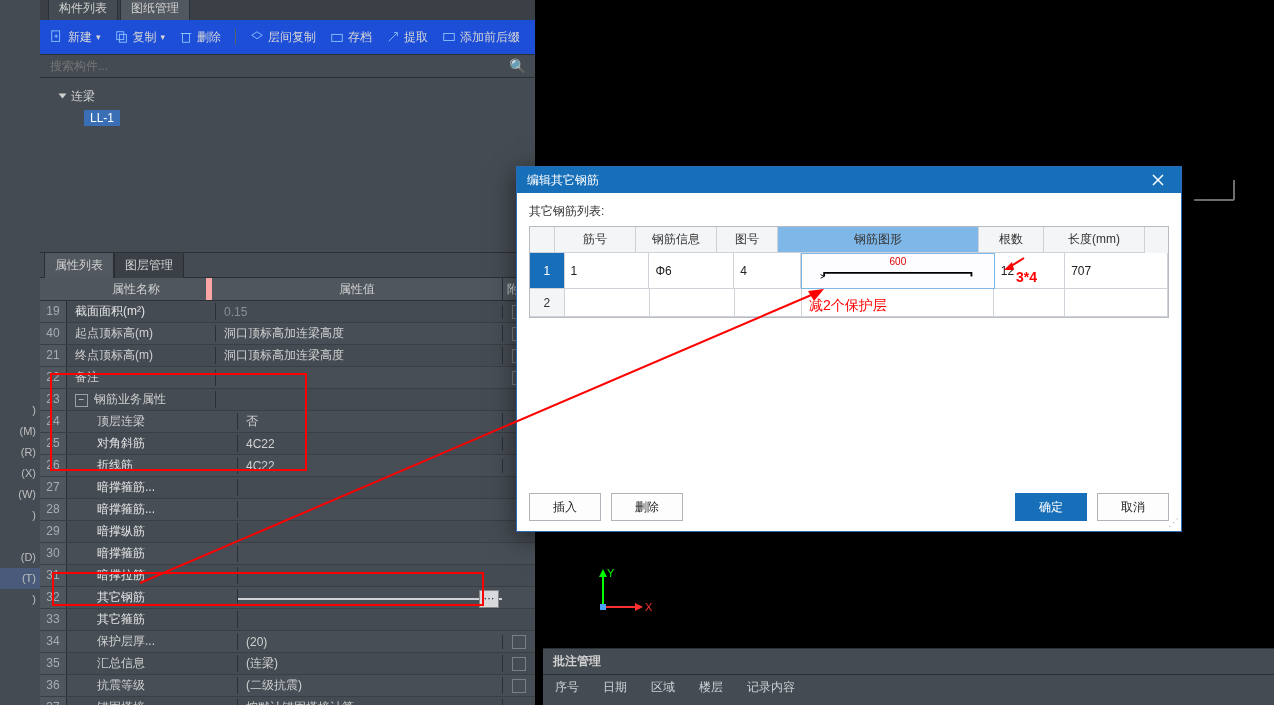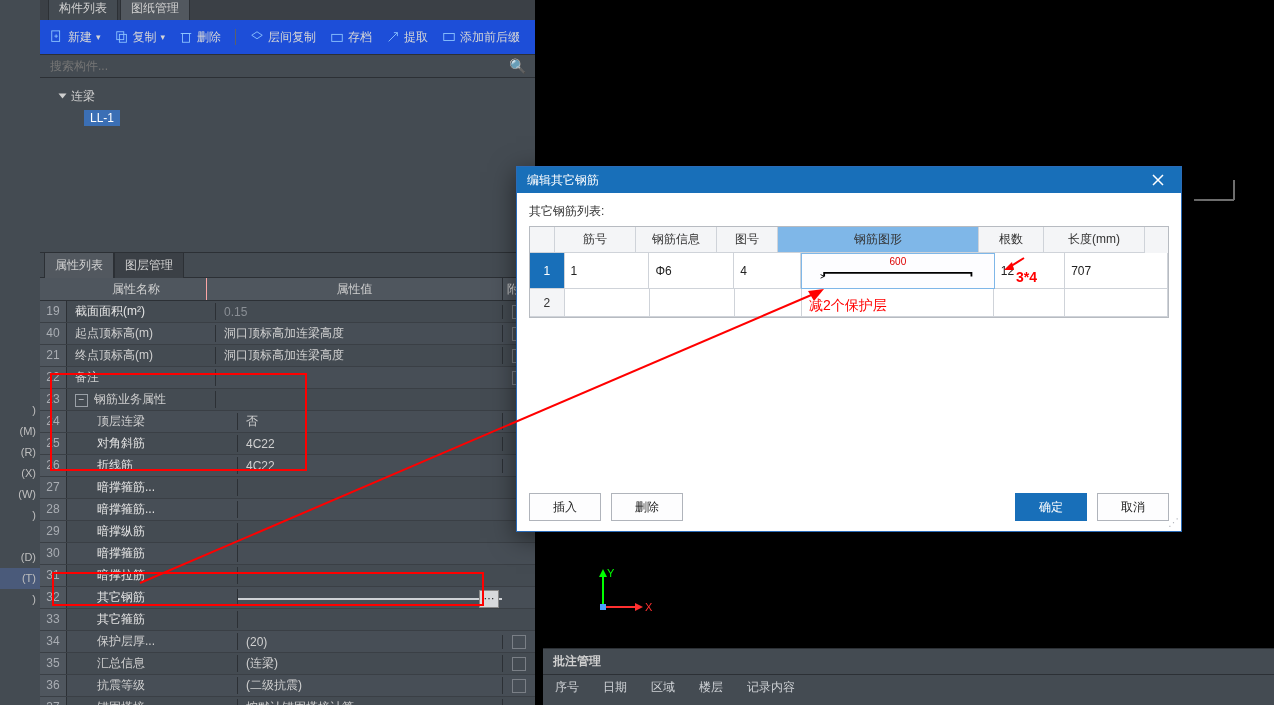--- a/index.html
+++ b/index.html
@@ -31,21 +31,21 @@
   .tree-sel{display:inline-block;background:#3b6fb5;color:#fff;padding:1px 6px}
   
   .tree-area{height:174px}
   
   .prop-tabs{height:24px;display:flex;align-items:center;gap:0;background:#444b52;border-top:1px solid #2c3035;border-bottom:1px solid #2c3035;padding-left:4px}
   .prop-tab{padding:4px 10px;color:#d0d0d0;border:1px solid #2c3035;border-bottom:none;background:#3b4046}
   .prop-tab.active{background:#52585f}
   
   .prop-head{display:flex;background:#4f565e;border-bottom:1px solid #2c3035;height:22px}
   .ph-num{width:26px}
-  .ph-name{width:140px;text-align:center;line-height:22px;color:#d0d0d0;border-right:1px solid #fca5a5}
+  .ph-name{width:140px;text-align:center;line-height:22px;color:#d0d0d0;border-right:6px solid #fca5a5}
   .ph-val{flex:1;text-align:center;line-height:22px;border-right:1px solid #2c3035}
   .ph-ext{width:32px;text-align:center;line-height:22px}
   .prop-body{max-height:420px}
   .prow{display:flex;height:21px;align-items:center;border-bottom:1px solid #3a3f45}
   .prow:nth-child(odd){background:#444b52}
   .prow:nth-child(even){background:#474e56}
   .pnum{width:26px;text-align:center;color:#a9adb3;background:#4f565e;border-right:1px solid #2c3035;height:100%;line-height:21px}
   .pname{width:140px;padding-left:8px;color:#d0d0d0;border-right:1px solid #2c3035;white-space:nowrap;overflow:hidden}
   .pname.link{color:#e5e5e5}
   .pval{flex:1;padding-left:8px;color:#d0d0d0;border-right:1px solid #2c3035;position:relative}

